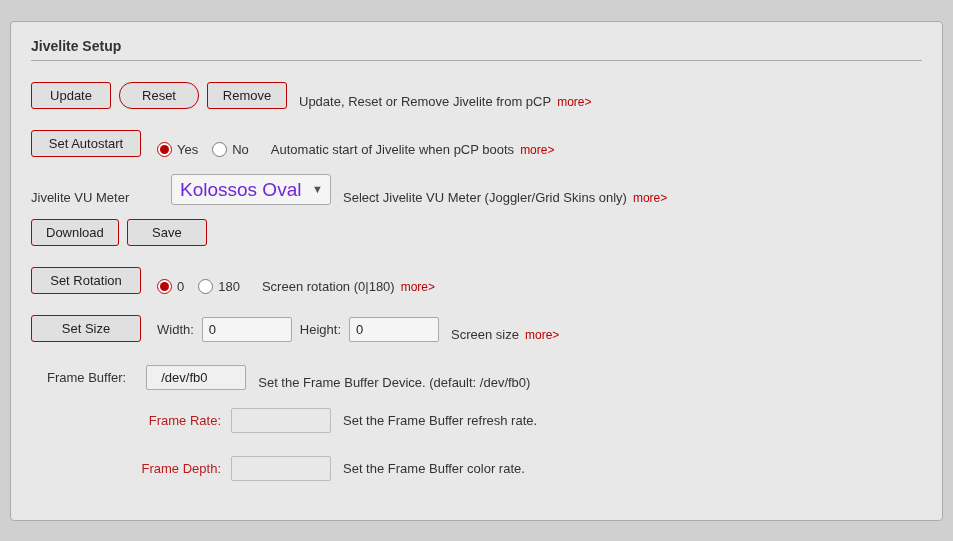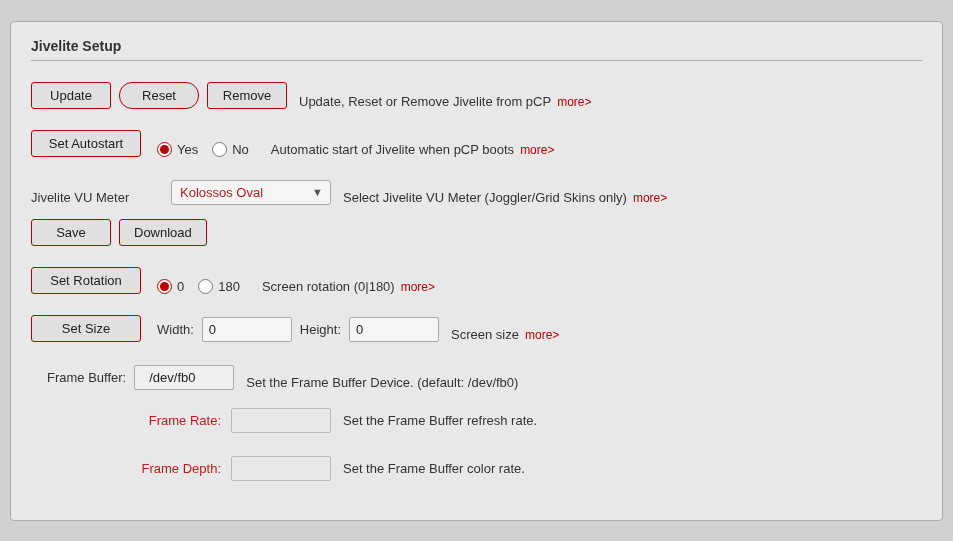--- a/index.html
+++ b/index.html
@@ -84,24 +84,24 @@
       position: relative;
       display: inline-block;
     }
     select {
       appearance: none;
       -webkit-appearance: none;
       background: #f5f5f5;
       border: 1px solid #aaa;
       border-radius: 3px;
       padding: 4px 28px 4px 8px;
-      font-size: 13px;
+      font-size: 19px;
       cursor: pointer;
       min-width: 160px;
-      color: #b91c1c;
+      color: #6d28d9;
     }
     .select-arrow {
       position: absolute;
       right: 8px;
       top: 50%;
       transform: translateY(-50%);
       pointer-events: none;
       font-size: 11px;
       color: #555;
     }
@@ -197,22 +197,22 @@
         <option>Grid</option>
         <option>Joggler</option>
       </select>
       <span class="select-arrow">▼</span>
     </div>
     <span class="desc">Select Jivelite VU Meter (Joggler/Grid Skins only)</span>
     <a class="more-link">more&gt;</a>
   </div>
 
   <div class="inline-btn-row">
+    <button class="btn">Download</button>
     <button class="btn">Save</button>
-    <button class="btn">Download</button>
   </div>
 
   <div class="row">
     <button class="btn" style="width:110px;">Set Rotation</button>
     <div class="radio-group" style="margin-left:16px;">
       <label class="radio-label">
         <input type="radio" name="rotation" checked="" style="">
         <span>0</span>
       </label>
       <label class="radio-label">
@@ -230,21 +230,21 @@
       <span class="size-label">Width:</span>
       <input type="text" class="text-input" value="0" style="">
       <span class="size-label">Height:</span>
       <input type="text" class="text-input" value="0" style="">
     </div>
     <span class="desc">Screen size</span>
     <a class="more-link">more&gt;</a>
   </div>
 
   <div class="row">
-    <div style="margin-left:16px; display:flex; align-items:center; gap:8px;">
+    <div style="margin-left:16px; display:flex; align-items:center; gap:20px;">
       <span class="size-label">Frame Buffer:</span>
       <input type="text" class="fb-input" value="/dev/fb0" style="">
     </div>
     <span class="desc">Set the Frame Buffer Device. (default: /dev/fb0)</span>
   </div>
 
   <div class="field-row">
     <span class="field-label">Frame Rate:</span>
     <input type="text" class="frame-input" value="" style="">
     <span class="desc">Set the Frame Buffer refresh rate.</span>

